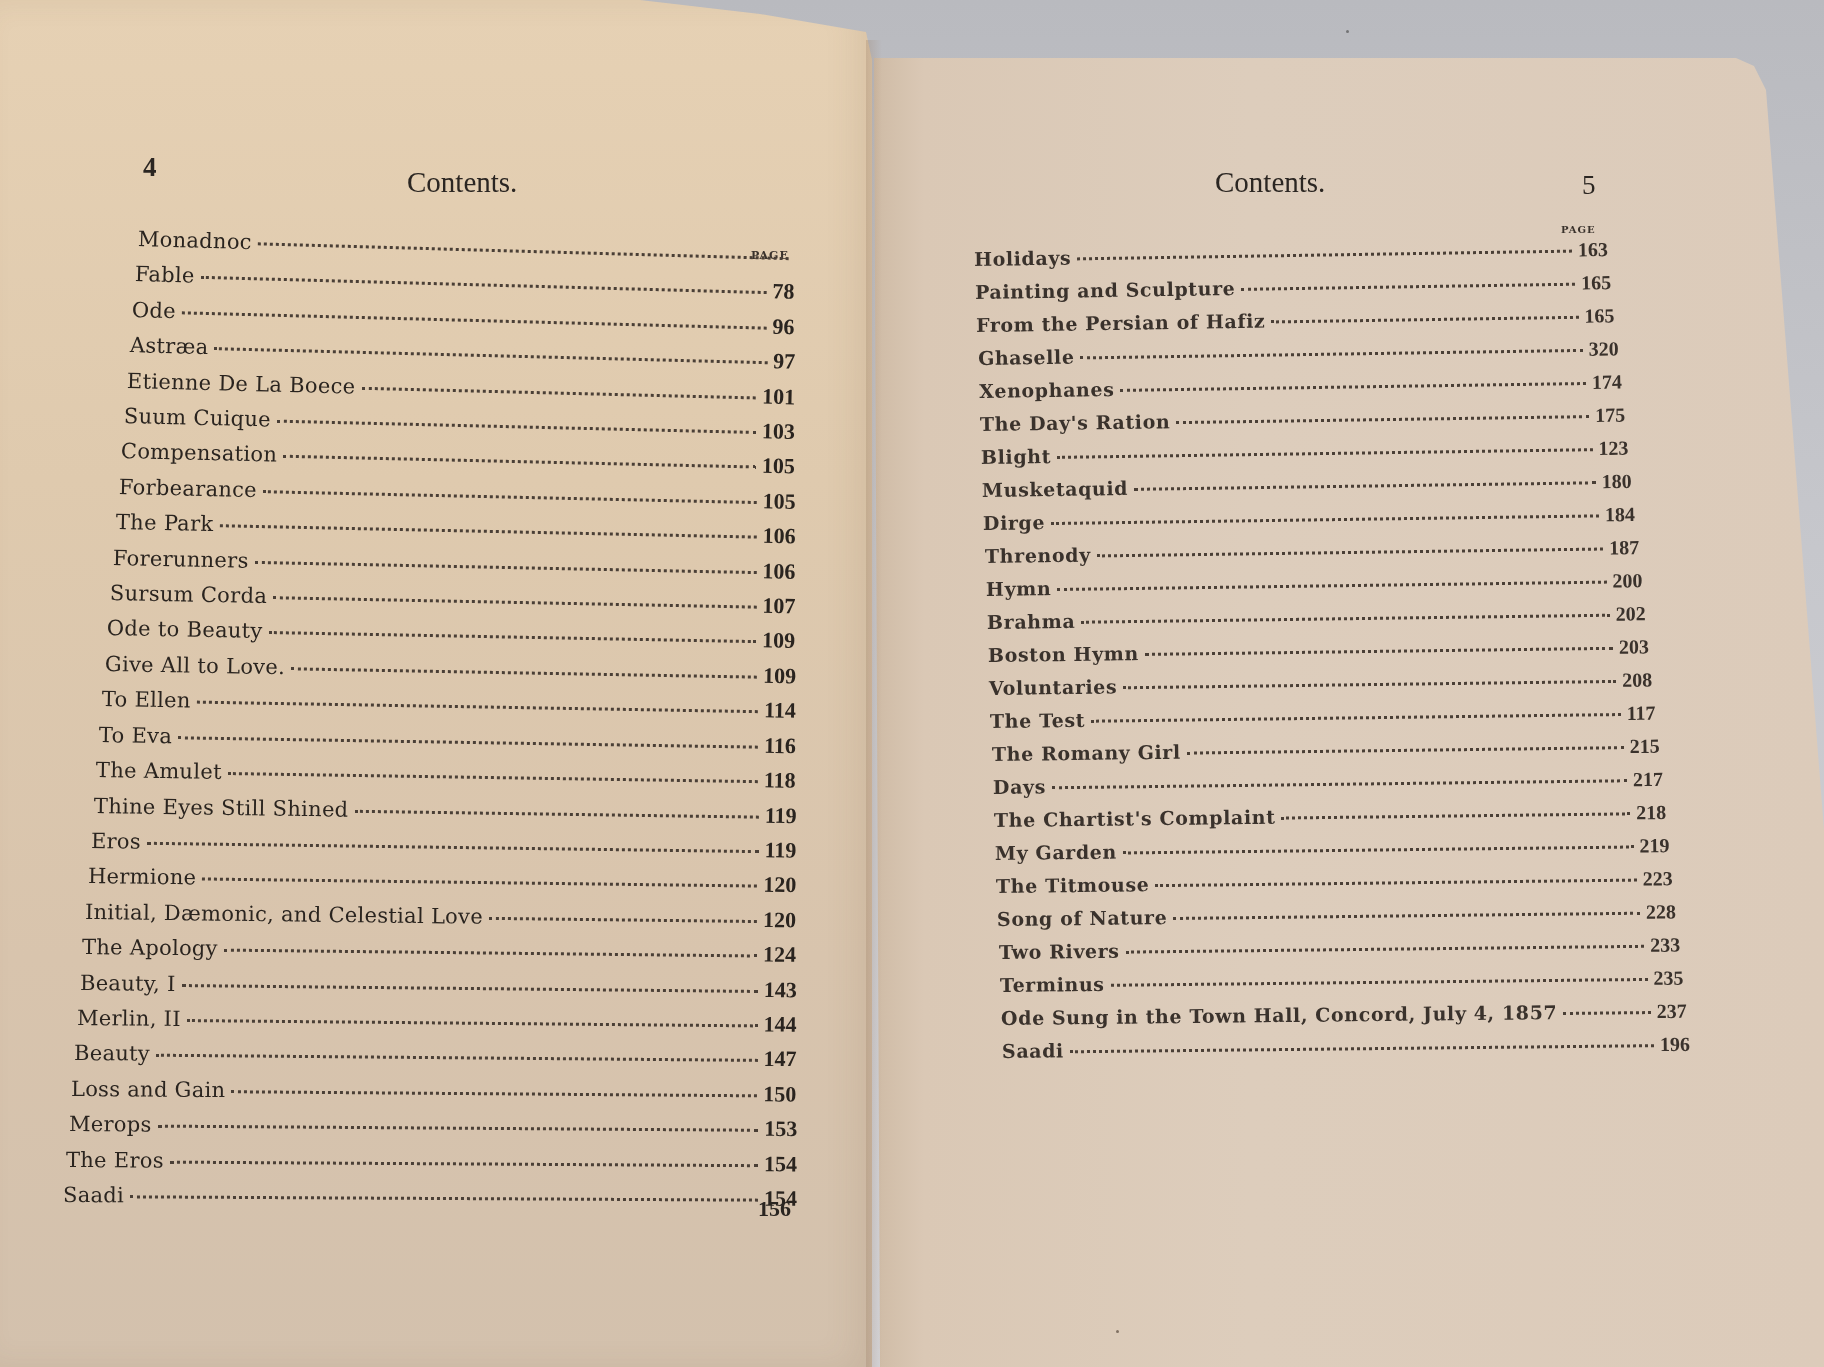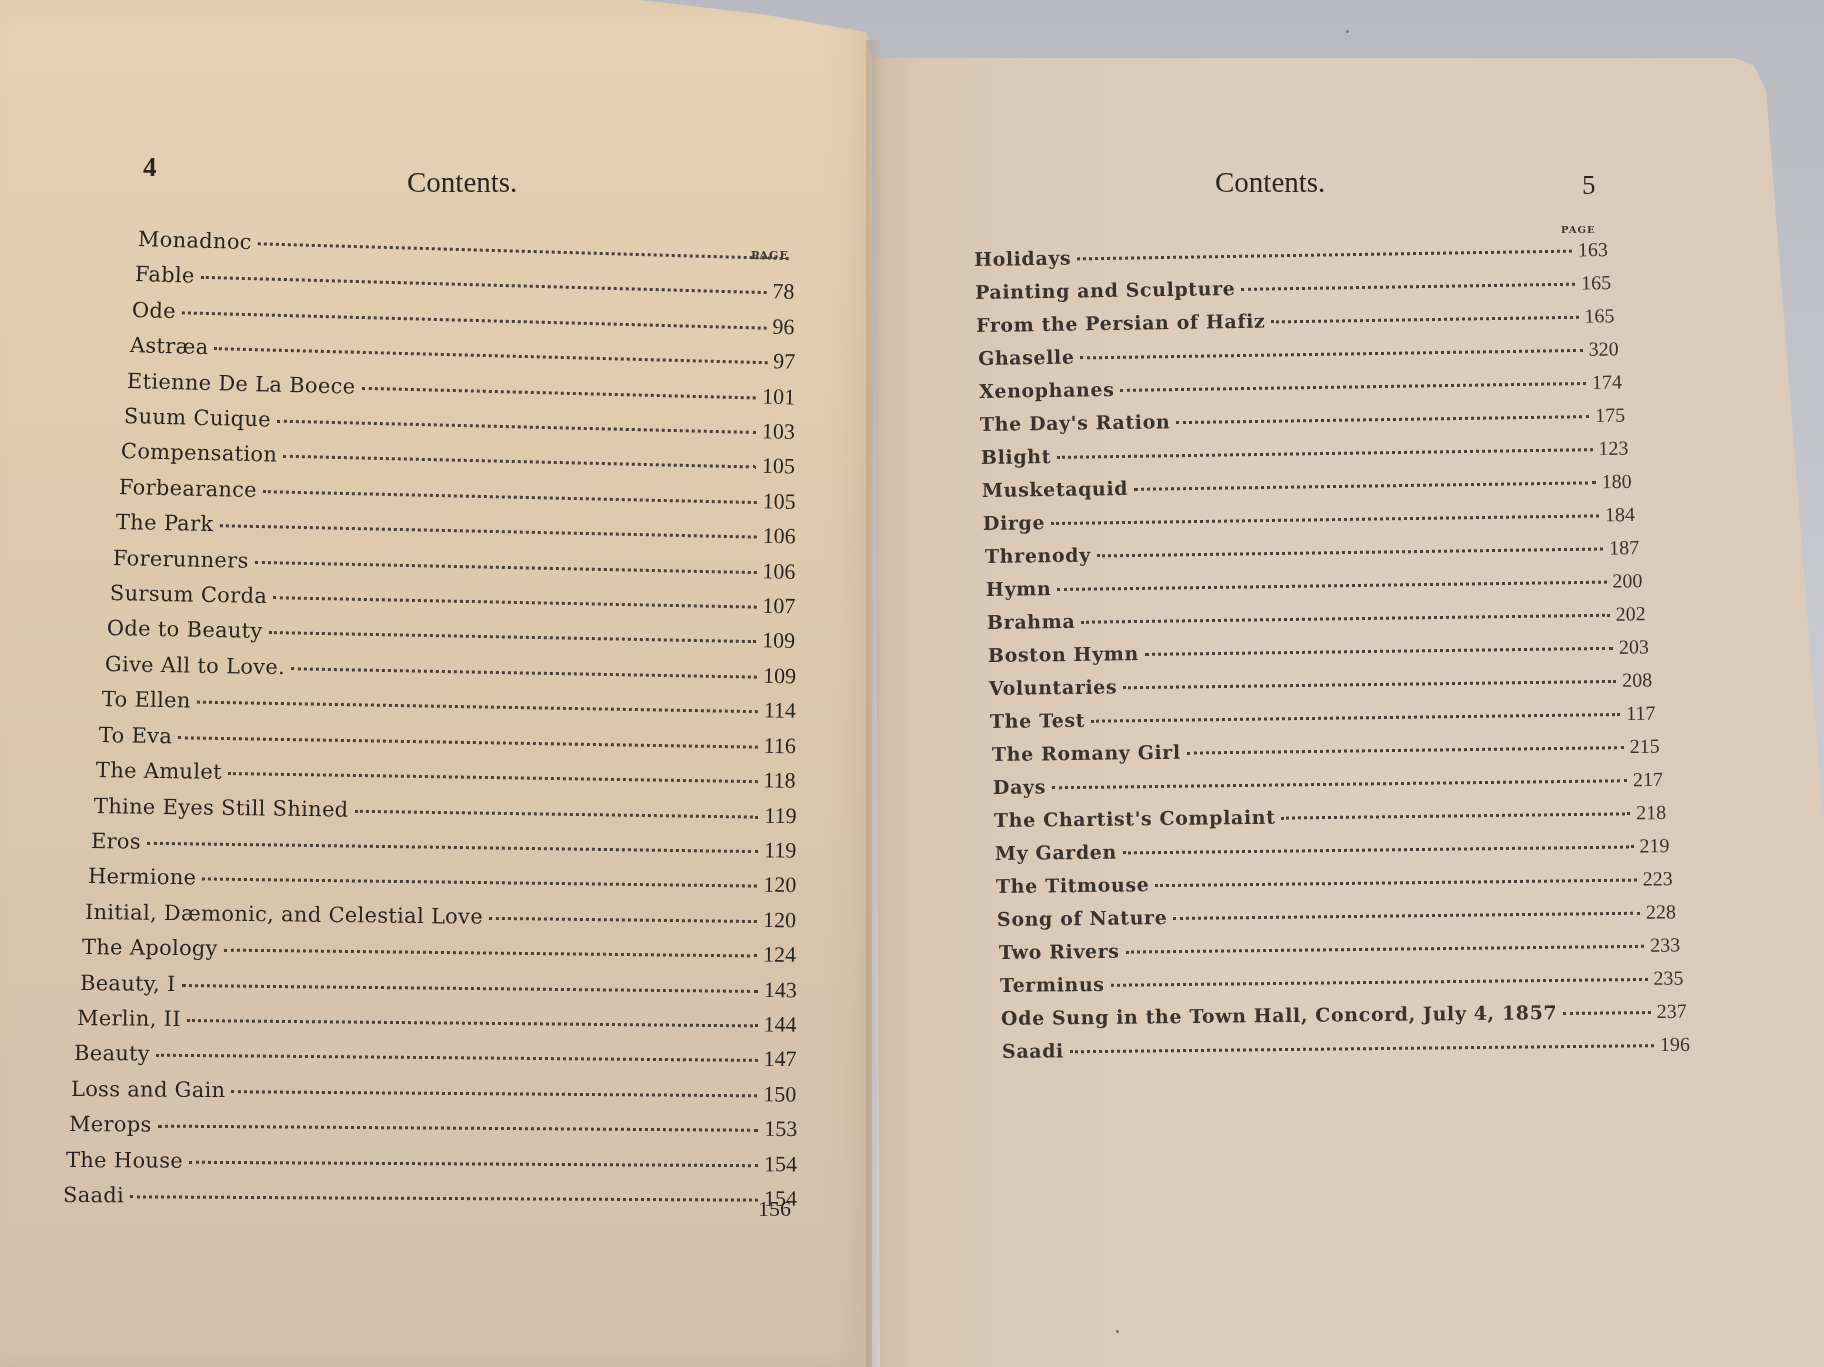--- a/index.html
+++ b/index.html
@@ -31,21 +31,21 @@
   .toc { position:absolute; margin:0; padding:0; list-style:none; }
   .toc-row {
     position:absolute; display:flex; align-items:baseline; white-space:nowrap;
     font-size:21px; font-family:"DejaVu Serif", serif; color:#2a241f;
   }
   .toc-title { flex:0 0 auto; letter-spacing:0.3px; }
   .toc-leader {
     flex:1 1 auto; overflow:hidden; margin:0 6px; height:1em;
     border-bottom: 3px dotted #4a3f36; transform: translateY(-4px);
   }
-  .toc-page { flex:0 0 auto; font-weight:normal; font-family:"Liberation Serif", serif; font-size:22px; }
+  .toc-page { flex:0 0 auto; font-weight:bold; font-family:"Liberation Serif", serif; font-size:22px; }
   .right .toc-row { font-size:19px; }
   .right .toc-title { font-weight:bold; color:#3a322c; letter-spacing:0.6px; }
   .right .toc-page { font-size:20px; color:#3a322c; }
   .speck { position:absolute; width:3px; height:3px; border-radius:50%; background:#5a4a3e; opacity:.7; }
 </style>
 </head>
 <body>
 
 <div class="page page-left"></div>
 <div class="page page-right"></div>
@@ -180,21 +180,21 @@
       <span class="toc-title">Loss and Gain</span>
       <span class="toc-leader"></span>
       <span class="toc-page">150</span>
     </div>
     <div class="toc-row" style="left: 68.5556px; top: 1107.19px; width: 728.296px; transform: rotate(0.396296deg); transform-origin: left center;">
       <span class="toc-title">Merops</span>
       <span class="toc-leader"></span>
       <span class="toc-page">153</span>
     </div>
     <div class="toc-row" style="left: 65.7778px; top: 1142.59px; width: 731.148px; transform: rotate(0.348148deg); transform-origin: left center;">
-      <span class="toc-title">The House</span>
+      <span class="toc-title">The Eros</span>
       <span class="toc-leader"></span>
       <span class="toc-page">154</span>
     </div>
     <div class="toc-row" style="left: 63px; top: 1178px; width: 734px; transform: rotate(0.3deg); transform-origin: left center;">
       <span class="toc-title">Saadi</span>
       <span class="toc-leader"></span>
       <span class="toc-page">154</span>
     </div>
   </div>
 

